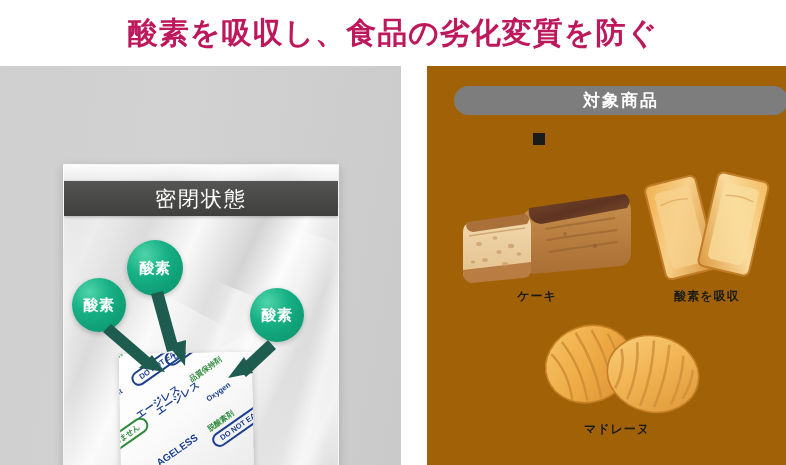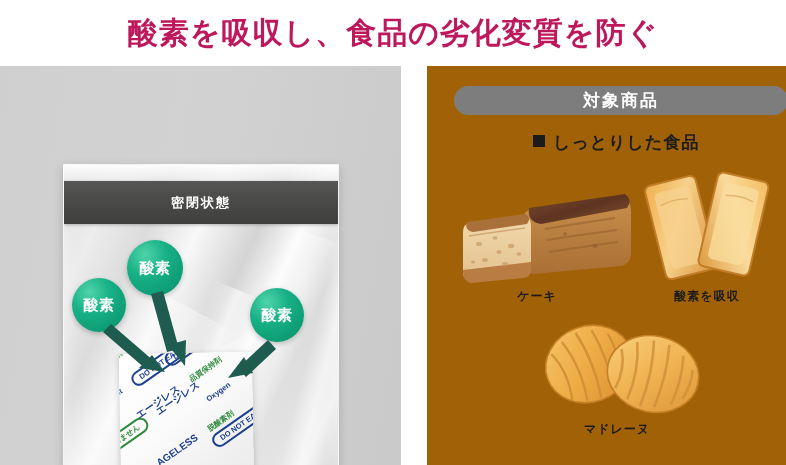--- a/index.html
+++ b/index.html
@@ -58,24 +58,24 @@
   .sheen-b{left:70px;top:110px;width:52px;height:420px;transform:rotate(22deg);opacity:.75;}
   .sheen-c{left:150px;top:60px;width:70px;height:430px;transform:rotate(18deg);opacity:.45;}
   .sheen-d{left:230px;top:30px;width:40px;height:430px;transform:rotate(14deg);opacity:.6;}
   .sheen-e{left:10px;top:200px;width:250px;height:30px;transform:rotate(-32deg);opacity:.5;}
 
   .bag-top-strip{
     position:absolute;left:0;top:0;width:100%;height:16px;
     background:linear-gradient(180deg,rgba(255,255,255,.85),rgba(236,236,236,.75));
   }
   .seal-bar{
-    position:absolute;left:0;top:16px;width:100%;height:43px;
+    position:absolute;left:0;top:16px;width:100%;height:35px;
     background:linear-gradient(180deg,#555554 0%,#4a4a49 48%,#3f3f3e 100%);
     display:flex;align-items:center;justify-content:center;
-    color:#fff;font-size:13px;font-weight:700;letter-spacing:2px;
+    color:#fff;font-size:21px;font-weight:400;letter-spacing:2px;
     box-shadow:0 1px 3px rgba(0,0,0,.25);
   }
 
   
   .sachet{
     position:absolute;left:120px;top:287px;width:133px;height:132px;
     background:linear-gradient(140deg,#ffffff 0%,#fbfbfb 45%,#f2f2f2 72%,#e9e9e9 100%);
     box-shadow:0 2px 6px rgba(0,0,0,.22);
     overflow:hidden;transform:rotate(-1deg);
   }
@@ -221,21 +221,21 @@
     </svg>
   </div>
 
   <div class="panel-gap"></div>
 
   <div class="panel-right">
 
     <div class="pill-heading">対象商品</div>
 
     <div class="sub-heading">
-      <span class="sq"></span><span>しっとりした食品</span>
+      <span class="sq"></span>
     </div>
 
     <svg class="food" style="left:28px;top:108px;" width="180" height="110" viewBox="0 0 180 110">
       <defs>
         <linearGradient id="crumb" x1="0" y1="0" x2="0" y2="1">
           <stop offset="0" stop-color="#f2d9ae"></stop>
             <stop offset="1" stop-color="#e2c08c"></stop>
         </linearGradient>
         <linearGradient id="crust" x1="0" y1="0" x2="0" y2="1">
           <stop offset="0" stop-color="#c98f4d"></stop>

